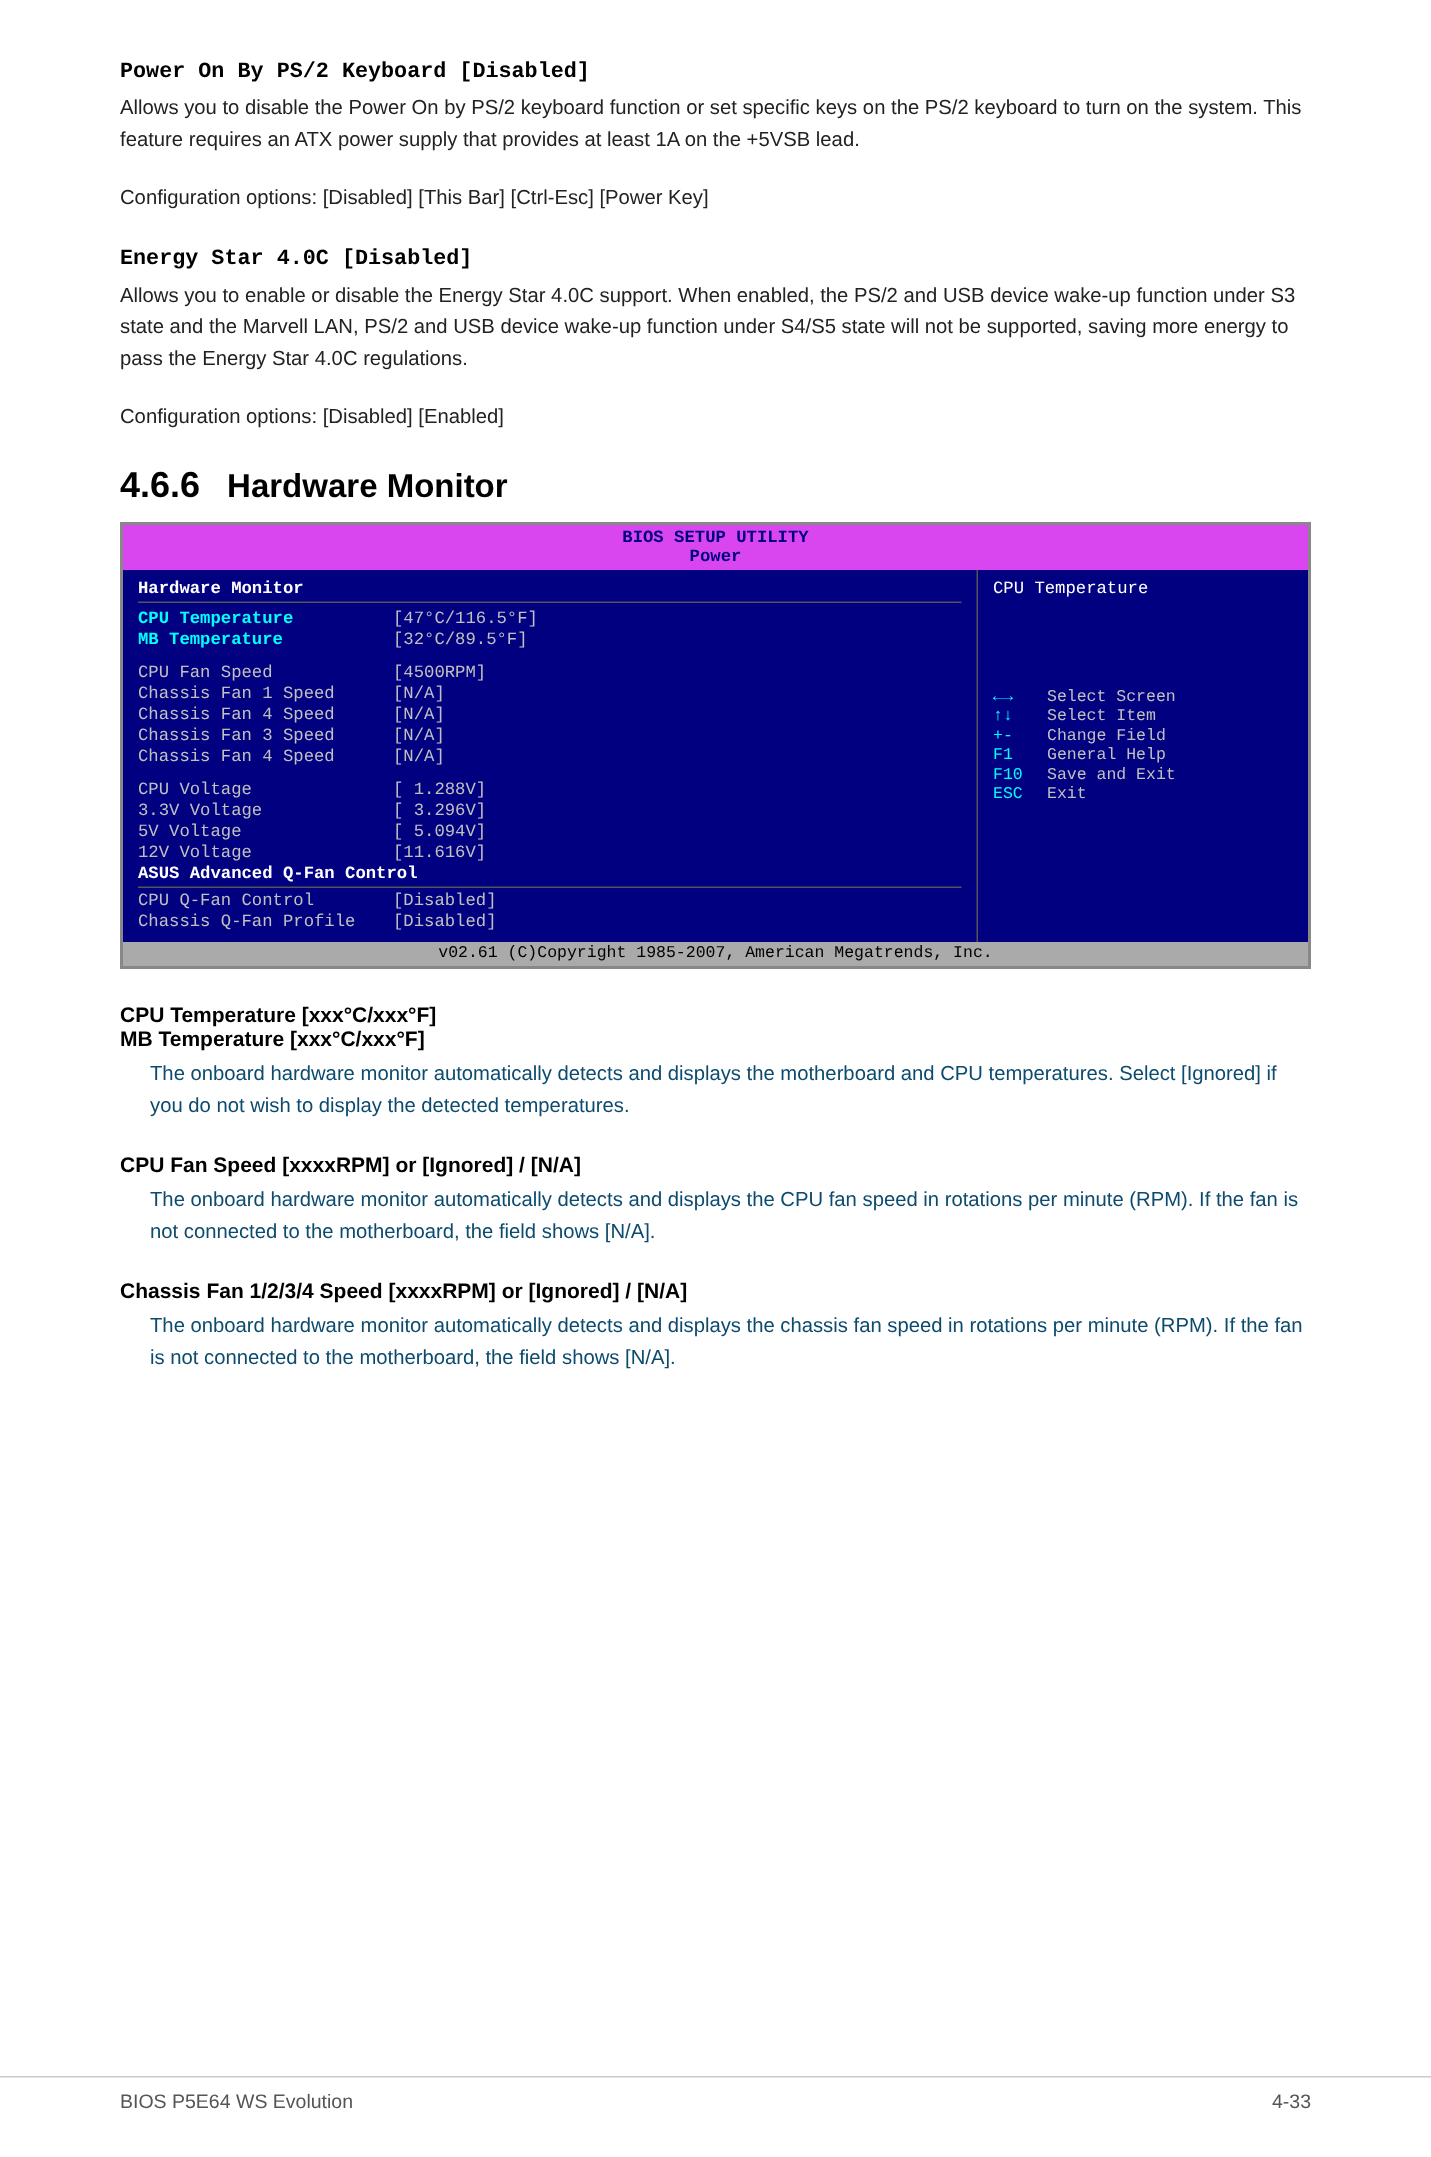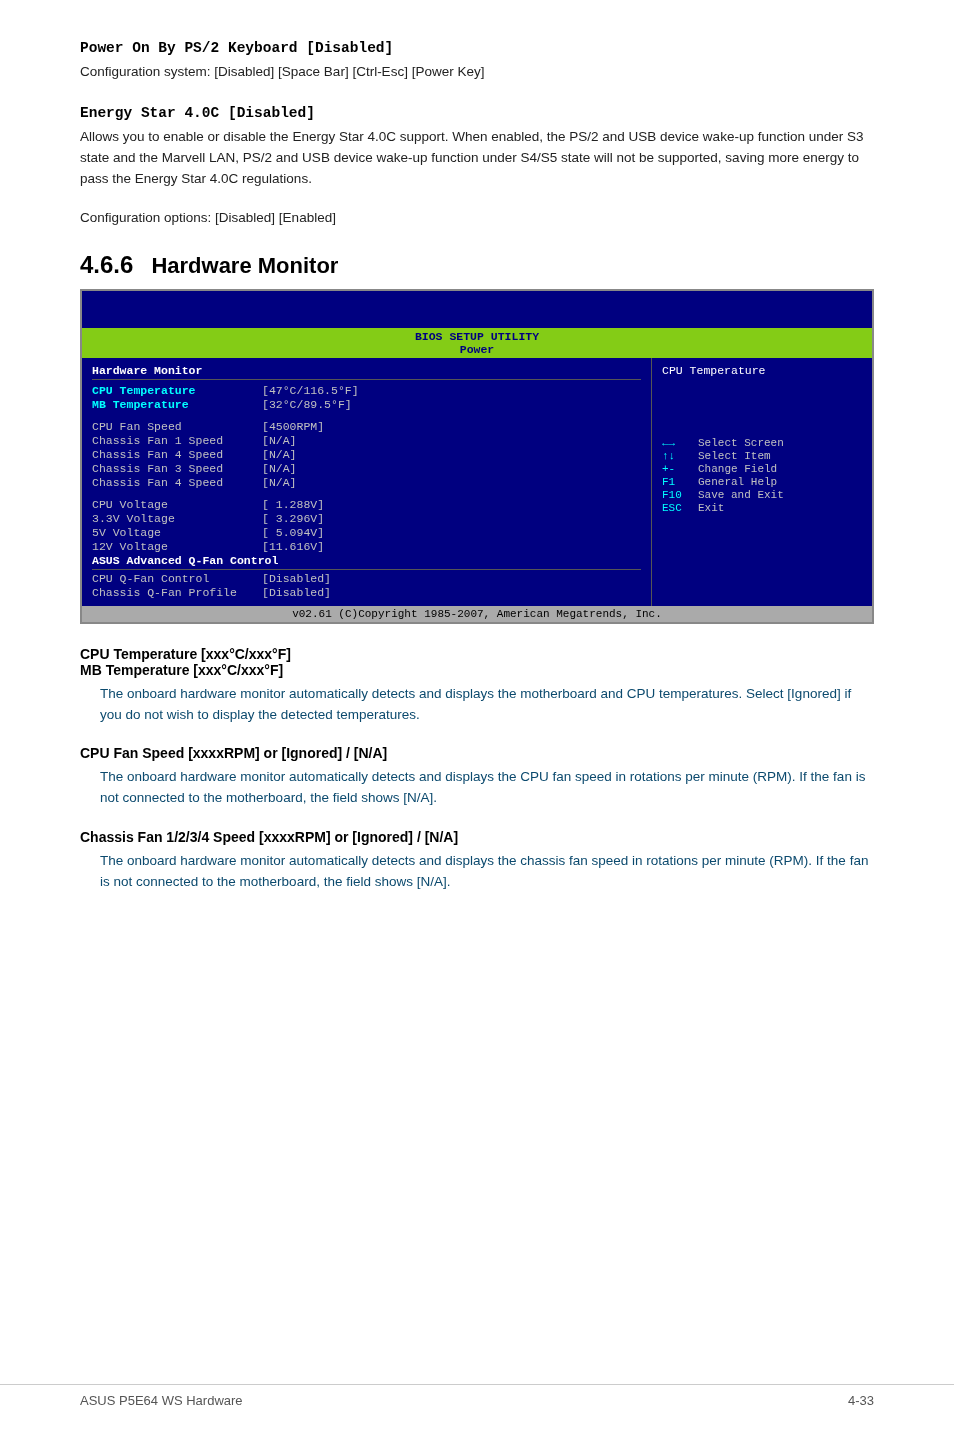--- a/index.html
+++ b/index.html
@@ -52,27 +52,26 @@
       background: #000080;
       color: #c0c0c0;
       font-family: 'Courier New', Courier, monospace;
       font-size: 11.5px;
       padding: 0;
       margin-bottom: 22px;
       border: 2px solid #888;
       width: 100%;
     }
     .bios-title-bar {
-      background: #84cc16;
+      background: #d946ef;
       color: #000080;
       text-align: center;
       padding: 2px 0;
       font-weight: bold;
       font-size: 11.5px;
-      margin-top: 37px;
     }
     .bios-content {
       display: flex;
       padding: 0;
     }
     .bios-left {
       flex: 1;
       padding: 6px 10px;
       border-right: 1px solid #555;
     }
@@ -164,21 +163,22 @@
 
     .right-panel-item {
       margin-bottom: 2px;
     }
   </style>
 </head>
 <body>
 
 <div class="divider-section">
   <div class="section-title">Power On By PS/2 Keyboard [Disabled]</div>
-  <div class="section-body">Configuration system: [Disabled] [Space Bar] [Ctrl-Esc] [Power Key]</div>
+  <div class="section-body">Allows you to disable the Power On by PS/2 keyboard function or set specific keys on the PS/2 keyboard to turn on the system. This feature requires an ATX power supply that provides at least 1A on the +5VSB lead.</div>
+  <div class="section-body">Configuration options: [Disabled] [This Bar] [Ctrl-Esc] [Power Key]</div>
 </div>
 
 <div class="divider-section">
   <div class="section-title">Energy Star 4.0C [Disabled]</div>
   <div class="section-body">Allows you to enable or disable the Energy Star 4.0C support. When enabled, the PS/2 and USB device wake-up function under S3 state and the Marvell LAN, PS/2 and USB device wake-up function under S4/S5 state will not be supported, saving more energy to pass the Energy Star 4.0C regulations.</div>
   <div class="section-body">Configuration options: [Disabled] [Enabled]</div>
 </div>
 
 <div class="chapter-header">
   <span class="chapter-num">4.6.6</span>
@@ -304,15 +304,15 @@
   <div class="sub-title">CPU Fan Speed [xxxxRPM] or [Ignored] / [N/A]</div>
   <div class="sub-body">The onboard hardware monitor automatically detects and displays the CPU fan speed in rotations per minute (RPM). If the fan is not connected to the motherboard, the field shows [N/A].</div>
 </div>
 
 <div class="sub-section">
   <div class="sub-title">Chassis Fan 1/2/3/4 Speed [xxxxRPM] or [Ignored] / [N/A]</div>
   <div class="sub-body">The onboard hardware monitor automatically detects and displays the chassis fan speed in rotations per minute (RPM). If the fan is not connected to the motherboard, the field shows [N/A].</div>
 </div>
 
 <div class="page-footer">
-  <span>ASUS P5E64 WS Hardware</span>
+  <span>BIOS P5E64 WS Evolution</span>
   <span>4-33</span>
 </div>
 
 </body></html>

